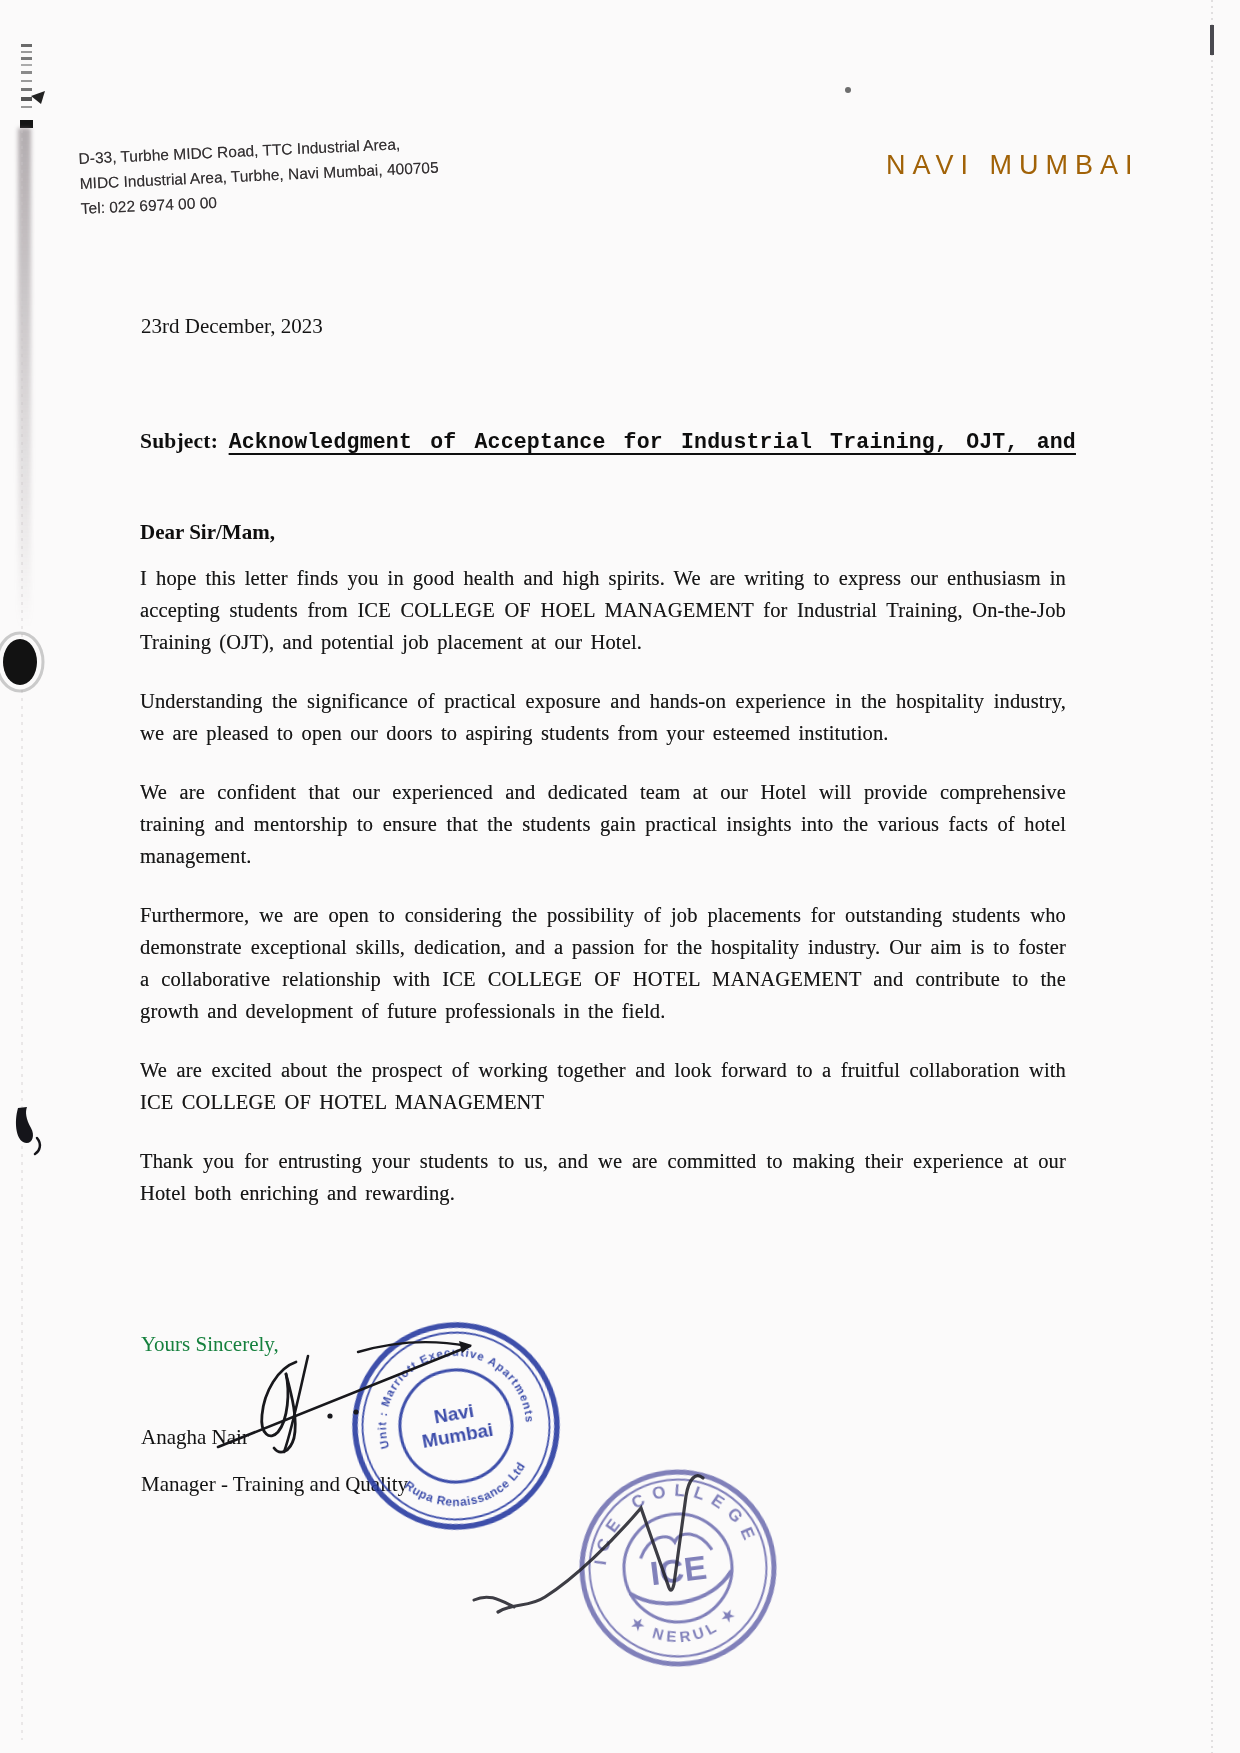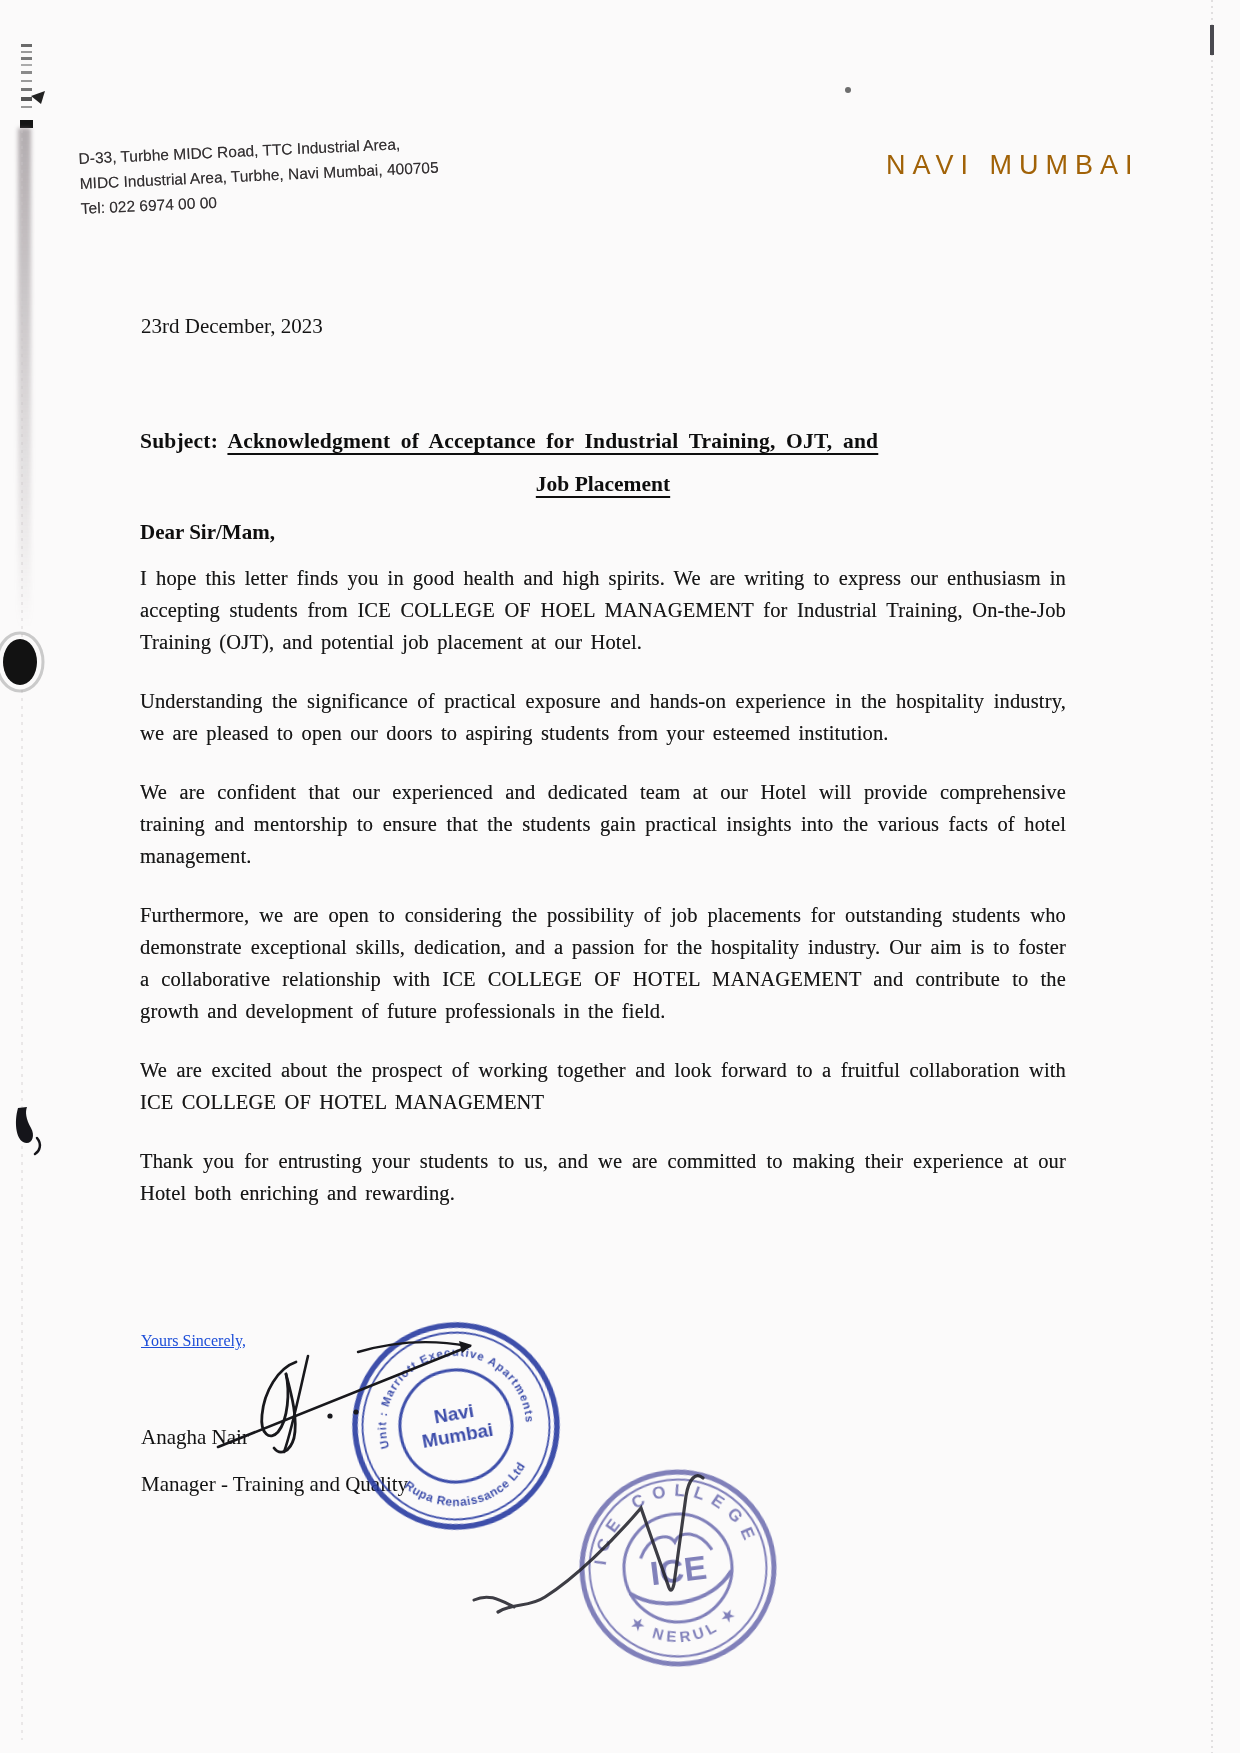--- a/index.html
+++ b/index.html
@@ -29,36 +29,36 @@
     font-size:21px; color:#141414;
   }
   
   .subject{
     position:absolute; left:140px; top:420px; width:926px;
     font-weight:bold; font-size:21.5px; line-height:43px; color:#0e0e0e;
     text-align:center;
   }
   .subject .s1{ white-space:nowrap; text-align:left; word-spacing:5px; letter-spacing:.2px;}
   .subject .su{
-    text-decoration:underline; text-decoration-thickness:2px; text-underline-offset:5px;
+    text-decoration:underline; text-decoration-thickness:2px; text-underline-offset:5px;font-family:Liberation Mono, monospace;
   }
   .salutation{
     position:absolute; left:140px; top:520px;
     font-weight:bold; font-size:21px; color:#0e0e0e;
   }
   
   .body-text{
     position:absolute; left:140px; top:562px; width:926px;
     font-size:20.5px; line-height:32px; text-align:justify;
     word-spacing:3px; letter-spacing:.15px; color:#171717;
     text-shadow:0 0 .4px rgba(23,23,23,.5);
   }
   .body-text p{ margin:0 0 27px 0; }
   
-  .valediction{ position:absolute; left:141px; top:1332px; font-size:16px; color:#1d4ed8;text-decoration:underline;}
+  .valediction{ position:absolute; left:141px; top:1332px; font-size:21px; color:#15803d;}
   .signame{ position:absolute; left:141px; top:1425px; font-size:21px; color:#121212;}
   .sigtitle{ position:absolute; left:141px; top:1472px; font-size:21px; color:#121212;}
   
   .stamp{ position:absolute; pointer-events:none; }
   .stamp-hotel{ left:348px; top:1318px; width:216px; height:216px;
     transform:rotate(-10deg); opacity:.88; filter:blur(.3px); }
   .stamp-college{ left:572px; top:1462px; width:212px; height:212px;
     transform:rotate(-7deg); opacity:.78; filter:blur(.35px); }
   .stamp text, .stamp textPath{
     font-family:"Liberation Sans", sans-serif; font-weight:bold;
@@ -92,21 +92,20 @@
     <div>D-33, Turbhe MIDC Road, TTC Industrial Area,</div>
     <div>MIDC Industrial Area, Turbhe, Navi Mumbai, 400705</div>
     <div>Tel: 022 6974 00 00</div>
   </div>
   <div class="brandloc">NAVI MUMBAI</div>
 
   <div class="date">23rd December, 2023</div>
 
   <div class="subject">
     <div class="s1"><span>Subject:</span> <span class="su">Acknowledgment of Acceptance for Industrial Training, OJT, and</span></div>
-    <div class="s2"><span class="su">Job Placement</span></div>
   </div>
 
   <div class="salutation">Dear Sir/Mam,</div>
 
   <div class="body-text">
     <p>I hope this letter finds you in good health and high spirits. We are writing to express our enthusiasm in accepting students from ICE COLLEGE OF HOEL MANAGEMENT for Industrial Training, On-the-Job Training (OJT), and potential job placement at our Hotel.</p>
     <p>Understanding the significance of practical exposure and hands-on experience in the hospitality industry, we are pleased to open our doors to aspiring students from your esteemed institution.</p>
     <p>We are confident that our experienced and dedicated team at our Hotel will provide comprehensive training and mentorship to ensure that the students gain practical insights into the various facts of hotel management.</p>
     <p>Furthermore, we are open to considering the possibility of job placements for outstanding students who demonstrate exceptional skills, dedication, and a passion for the hospitality industry. Our aim is to foster a collaborative relationship with ICE COLLEGE OF HOTEL MANAGEMENT and contribute to the growth and development of future professionals in the field.</p>
     <p>We are excited about the prospect of working together and look forward to a fruitful collaboration with ICE COLLEGE OF HOTEL MANAGEMENT</p>

